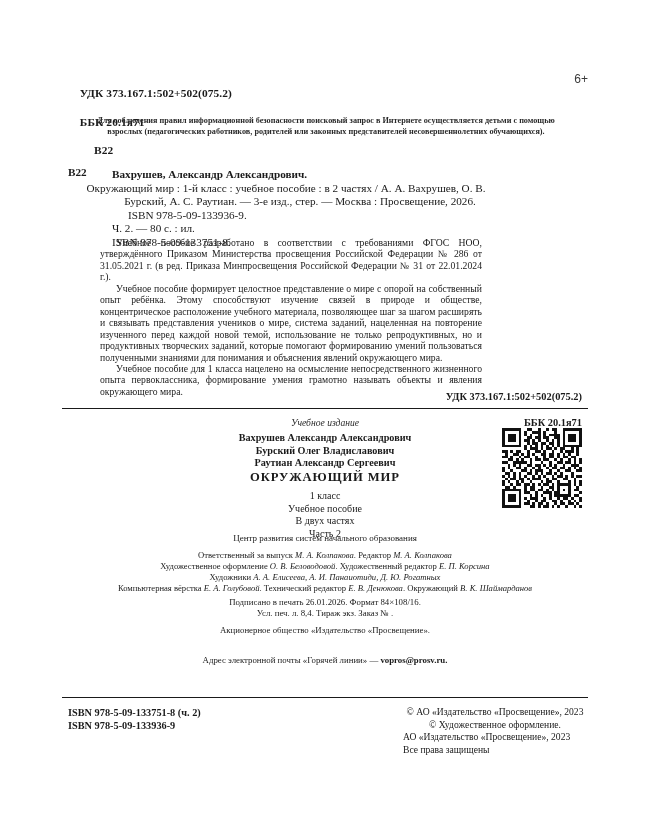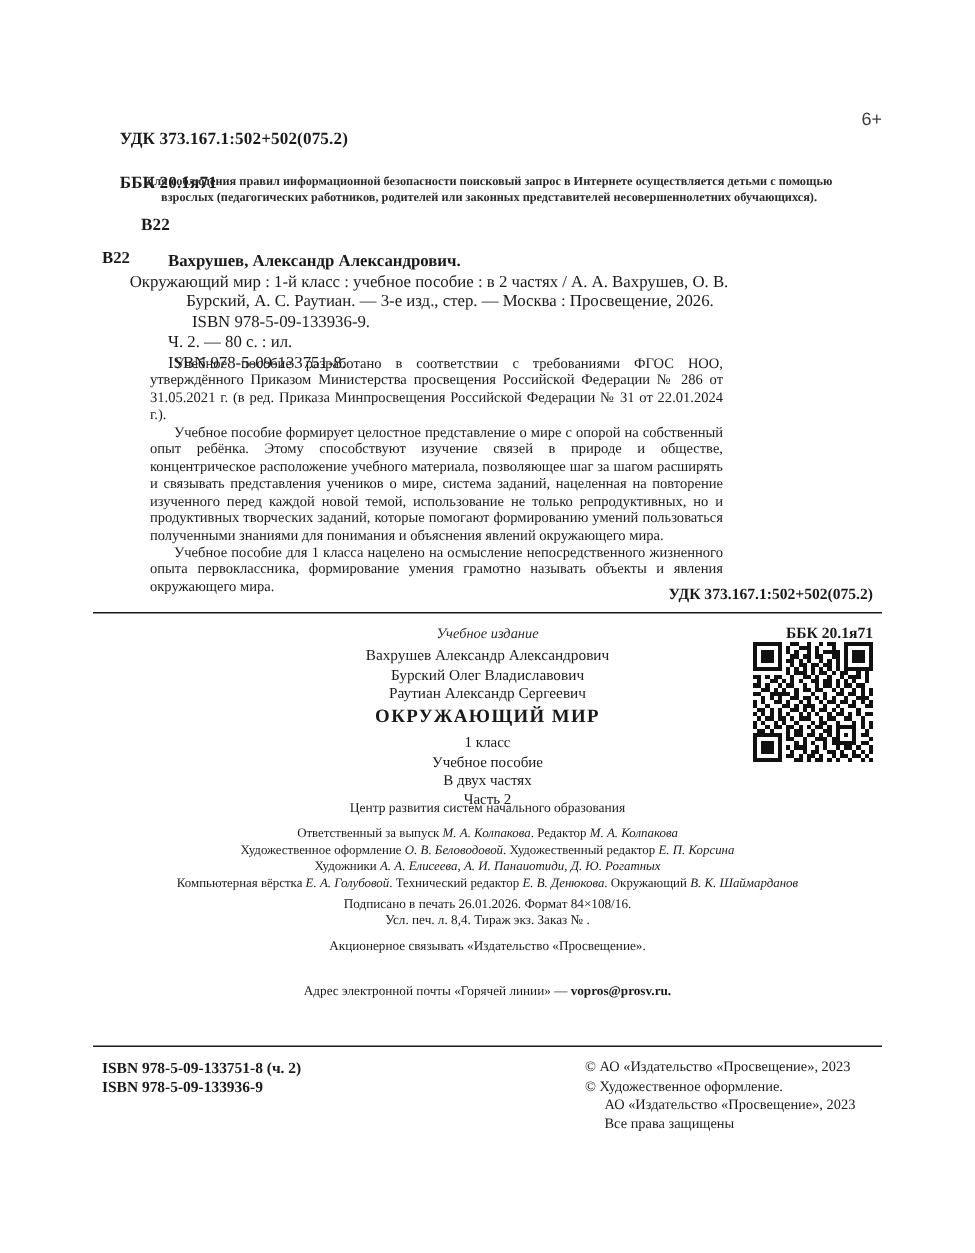--- a/index.html
+++ b/index.html
@@ -142,21 +142,21 @@
     font-style: italic;
     font-size: 9.6px;
     color: #2b2b2b;
   }
   .authors {
     position: absolute;
     left: 0;
     right: 0;
     top: 432px;
     text-align: center;
-    font-weight: normal;
+    font-weight: bold;
     font-size: 10.2px;
     line-height: 12.6px;
   }
   .book-title {
     position: absolute;
     left: 0;
     right: 0;
     top: 470px;
     text-align: center;
     font-weight: bold;
@@ -245,20 +245,21 @@
     left: 390px;
     top: 706px;
     font-size: 9.6px;
     line-height: 12.6px;
     width: 210px;
   }
   .copyright .cline {
     display: block;
     padding-left: 13px;
     text-indent: -13px;
+    text-align: center;
   }
   .copyright .cont {
     display: block;
     padding-left: 13px;
   }
 </style>
 </head>
 <body>
 
 <div class="page">
@@ -583,21 +584,21 @@
       <span>Компьютерная вёрстка </span><i>Е. А. Голубовой</i><span>. Технический редактор </span><i>Е. В. Денюкова</i><span>. Окружающий </span><i>В. К. Шаймарданов</i>
     </div>
   </div>
 
   <div class="print-info">
     <span>Подписано в печать 26.01.2026. Формат 84×108/16.</span><br>
     <span>Усл. печ. л. 8,4. Тираж            экз. Заказ №              .</span>
   </div>
 
   <div class="publisher">
-    <span>Акционерное связывать «Издательство «Просвещение».</span><br>
+    <span>Акционерное общество «Издательство «Просвещение».</span><br>
   </div>
 
   <div class="email-line">
     <span>Адрес электронной почты «Горячей линии» — </span><b>vopros@prosv.ru.</b>
   </div>
 
   <div class="rule rule-bottom"></div>
 
   <div class="isbn-footer">
     <span>ISBN 978-5-09-133751-8 (ч. 2)</span><br>

